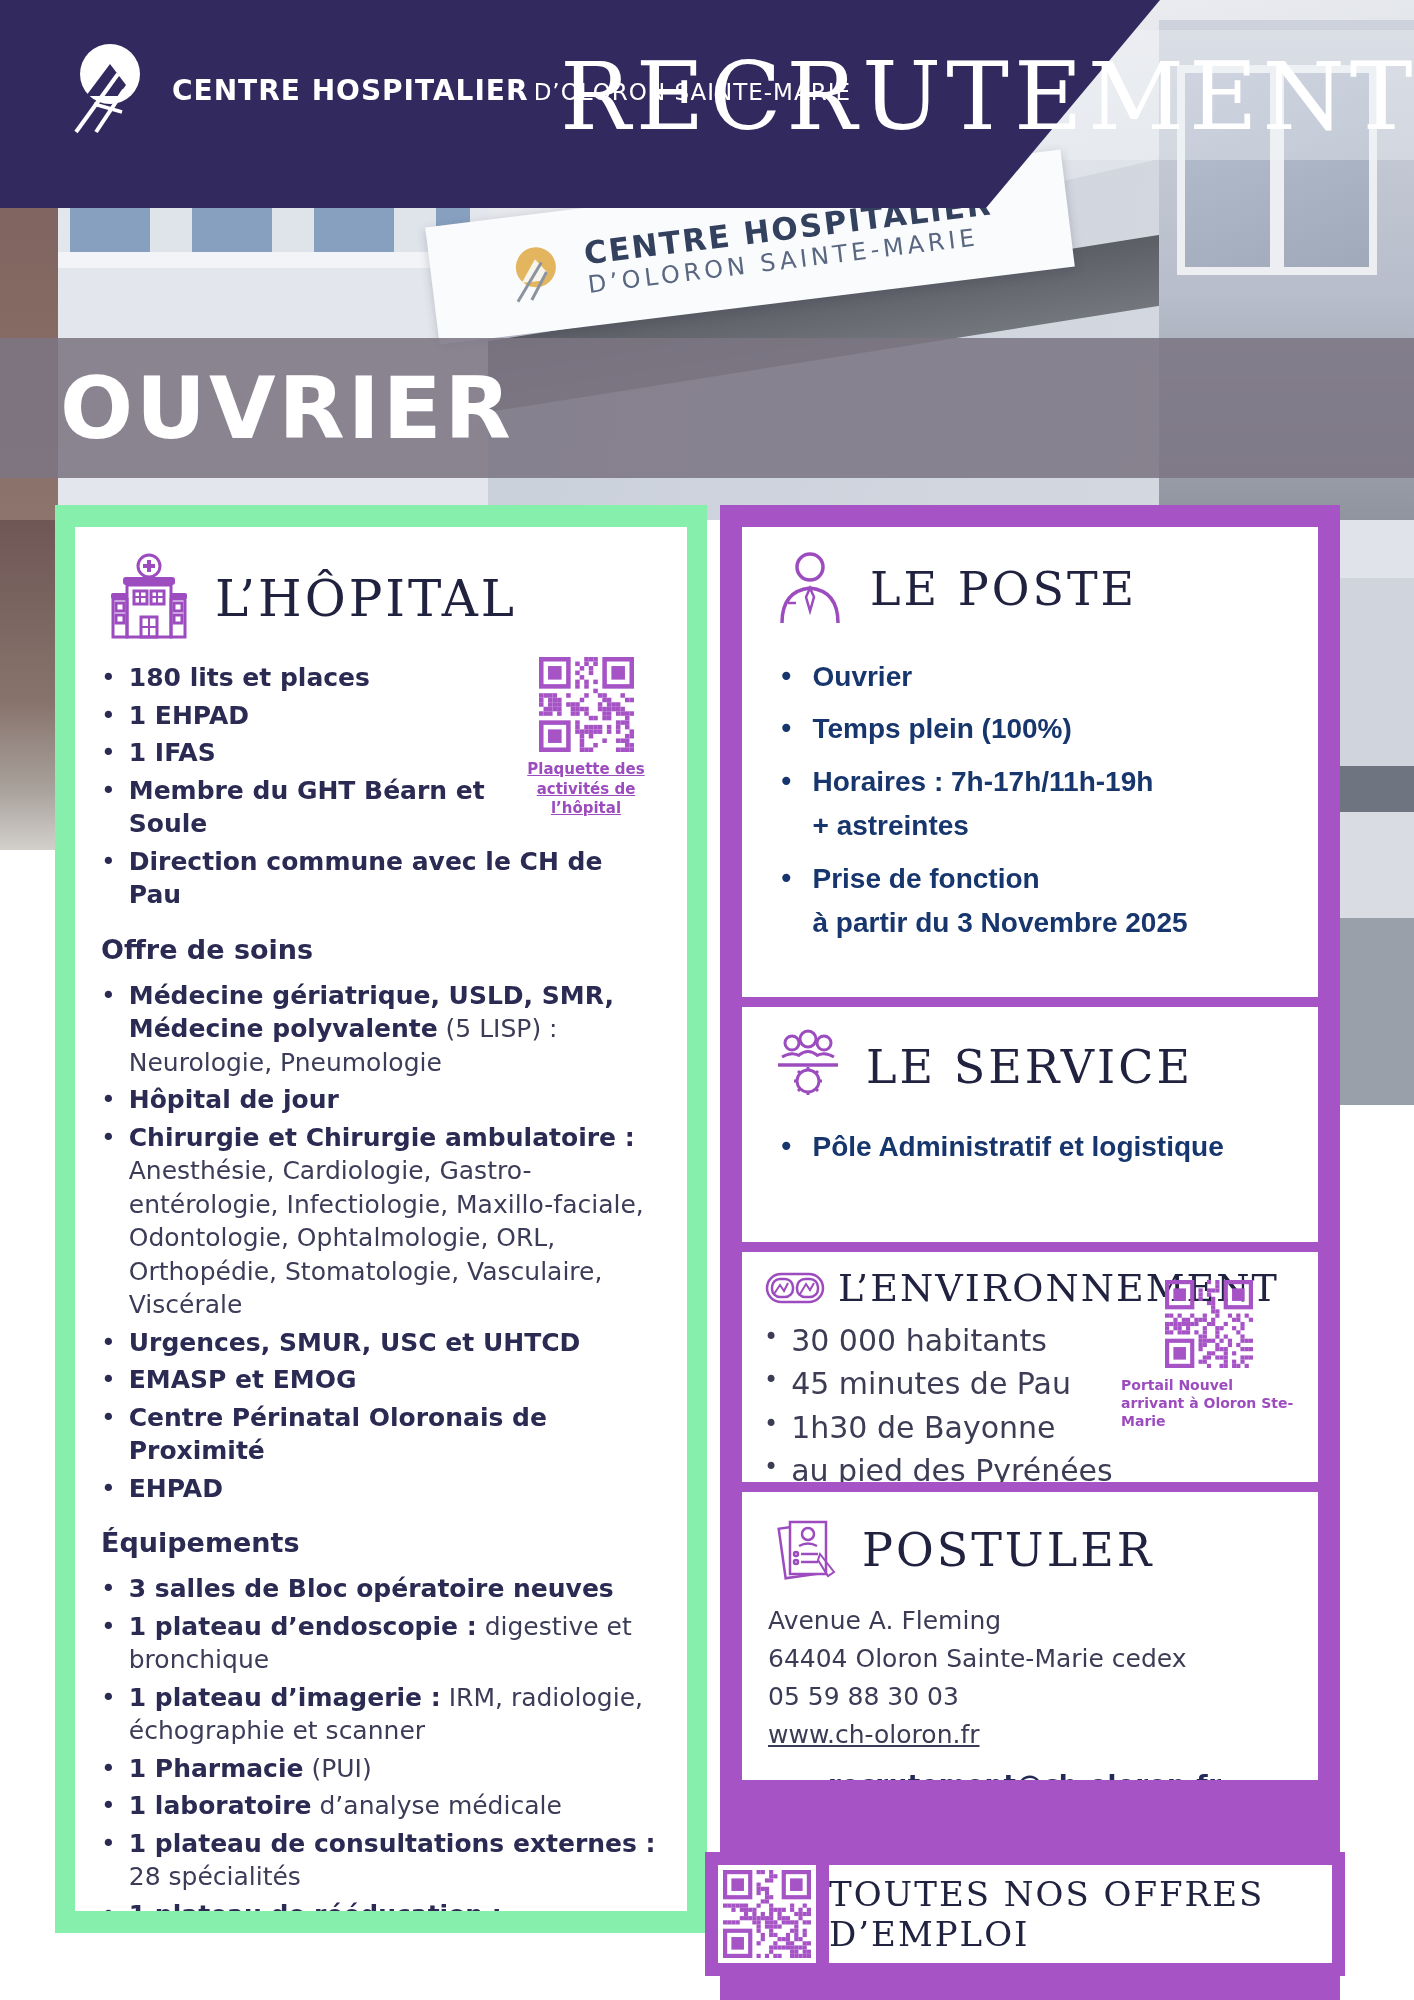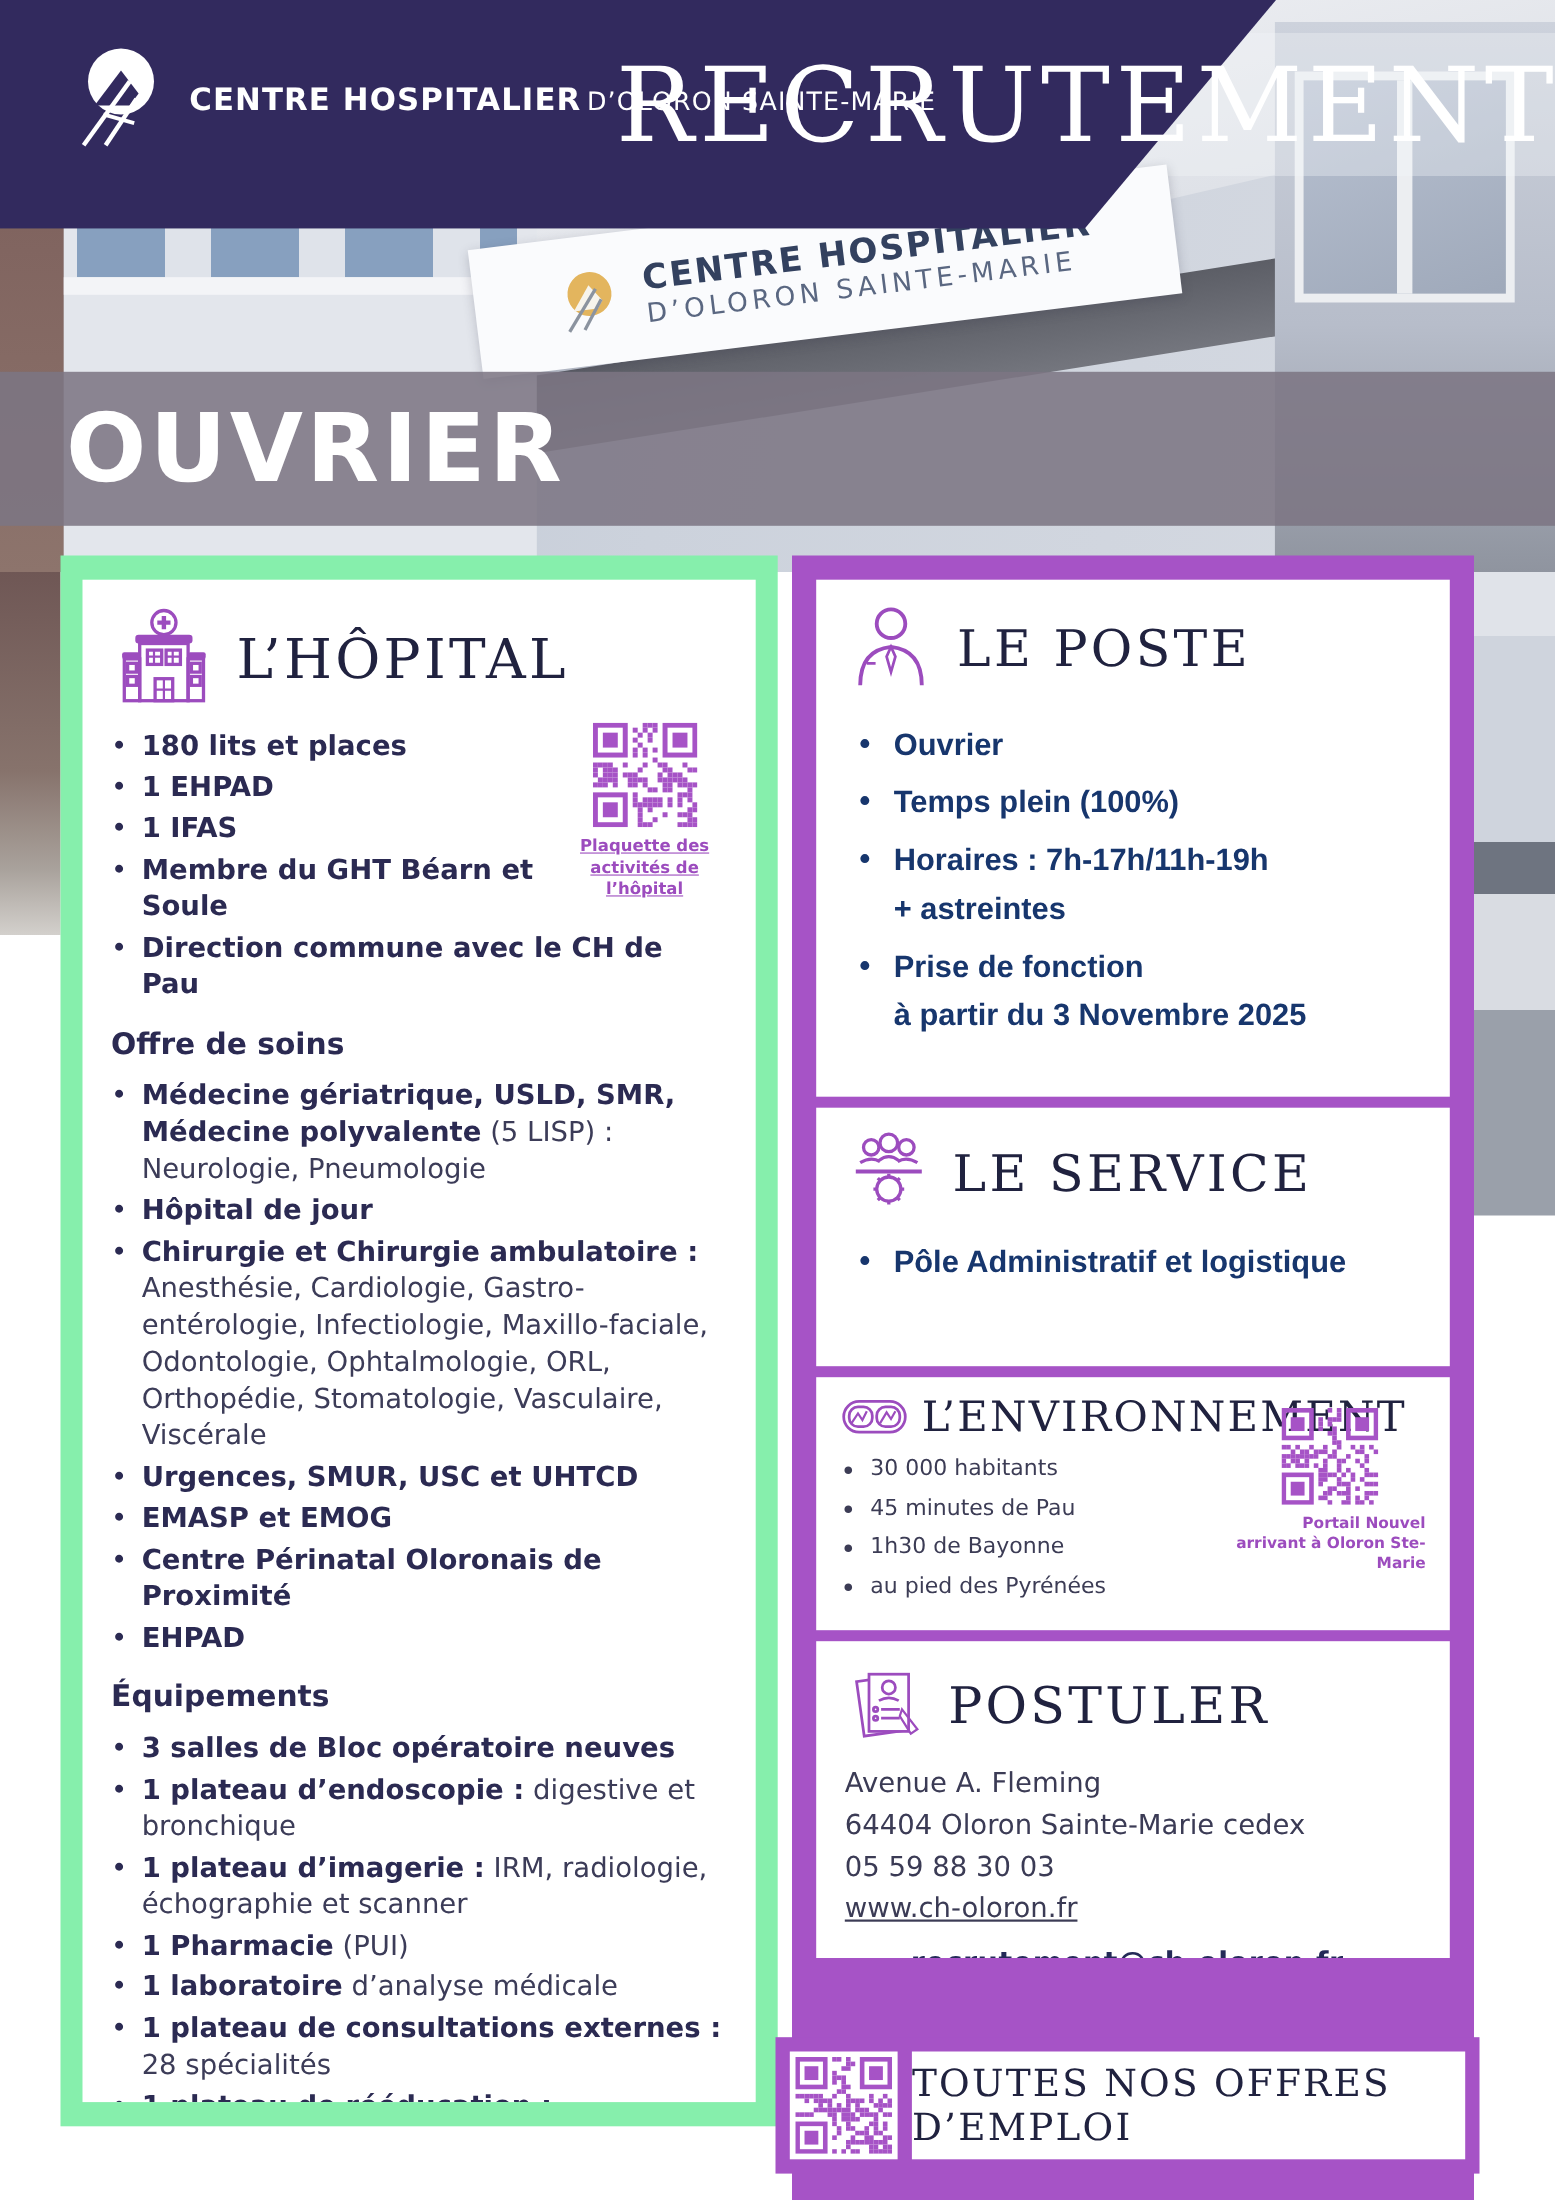--- a/index.html
+++ b/index.html
@@ -94,25 +94,25 @@
   ul.plist { list-style:none; margin:28px 0 0 10px; }
   ul.plist li { display:flex; gap:18px; margin-bottom:16px; }
   ul.plist .dot { color:#17366d; font-size:28px; line-height:1.3; }
   ul.plist .txt { font-family:"Liberation Sans", sans-serif; font-size:28px; font-weight:700;
     color:#17366d; line-height:1.3; }
   ul.plist .sub { display:block; font-weight:700; margin-top:8px; }
 
   ul.elist { list-style:none; margin-top:8px; }
   ul.elist li { display:flex; gap:13px; margin-bottom:5px; }
   ul.elist .dot { color:#3c3c55; font-size:24px; line-height:1.28; }
-  ul.elist .txt { font-size:20px; font-weight:400; color:#3c3c55; line-height:1.28; }
+  ul.elist .txt { font-size:30px; font-weight:400; color:#3c3c55; line-height:1.28; }
 
   .env-body { display:flex; margin-top:4px; }
   .env-body ul { flex:1; }
-  .env-qr { width:175px; text-align:right; margin-top:-34px; }
+  .env-qr { width:175px; text-align:left; margin-top:-34px; }
   .env-qr .qr-cap { font-size:14px; text-decoration:none; }
 
   .addr { margin-top:14px; font-size:25px; color:#3b3b55; line-height:1.52; }
   .addr .link { text-decoration:underline; }
   .email { display:inline-block; margin:16px 0 0 60px; font-size:26px; font-weight:700;
     color:#232a57; text-decoration:underline; letter-spacing:.5px; }
 
   
   .footer-bar { position:absolute; left:705px; top:1852px; width:640px; height:124px;
     background:#a653c6; z-index:6; display:flex; align-items:center; padding:13px; gap:13px; }

